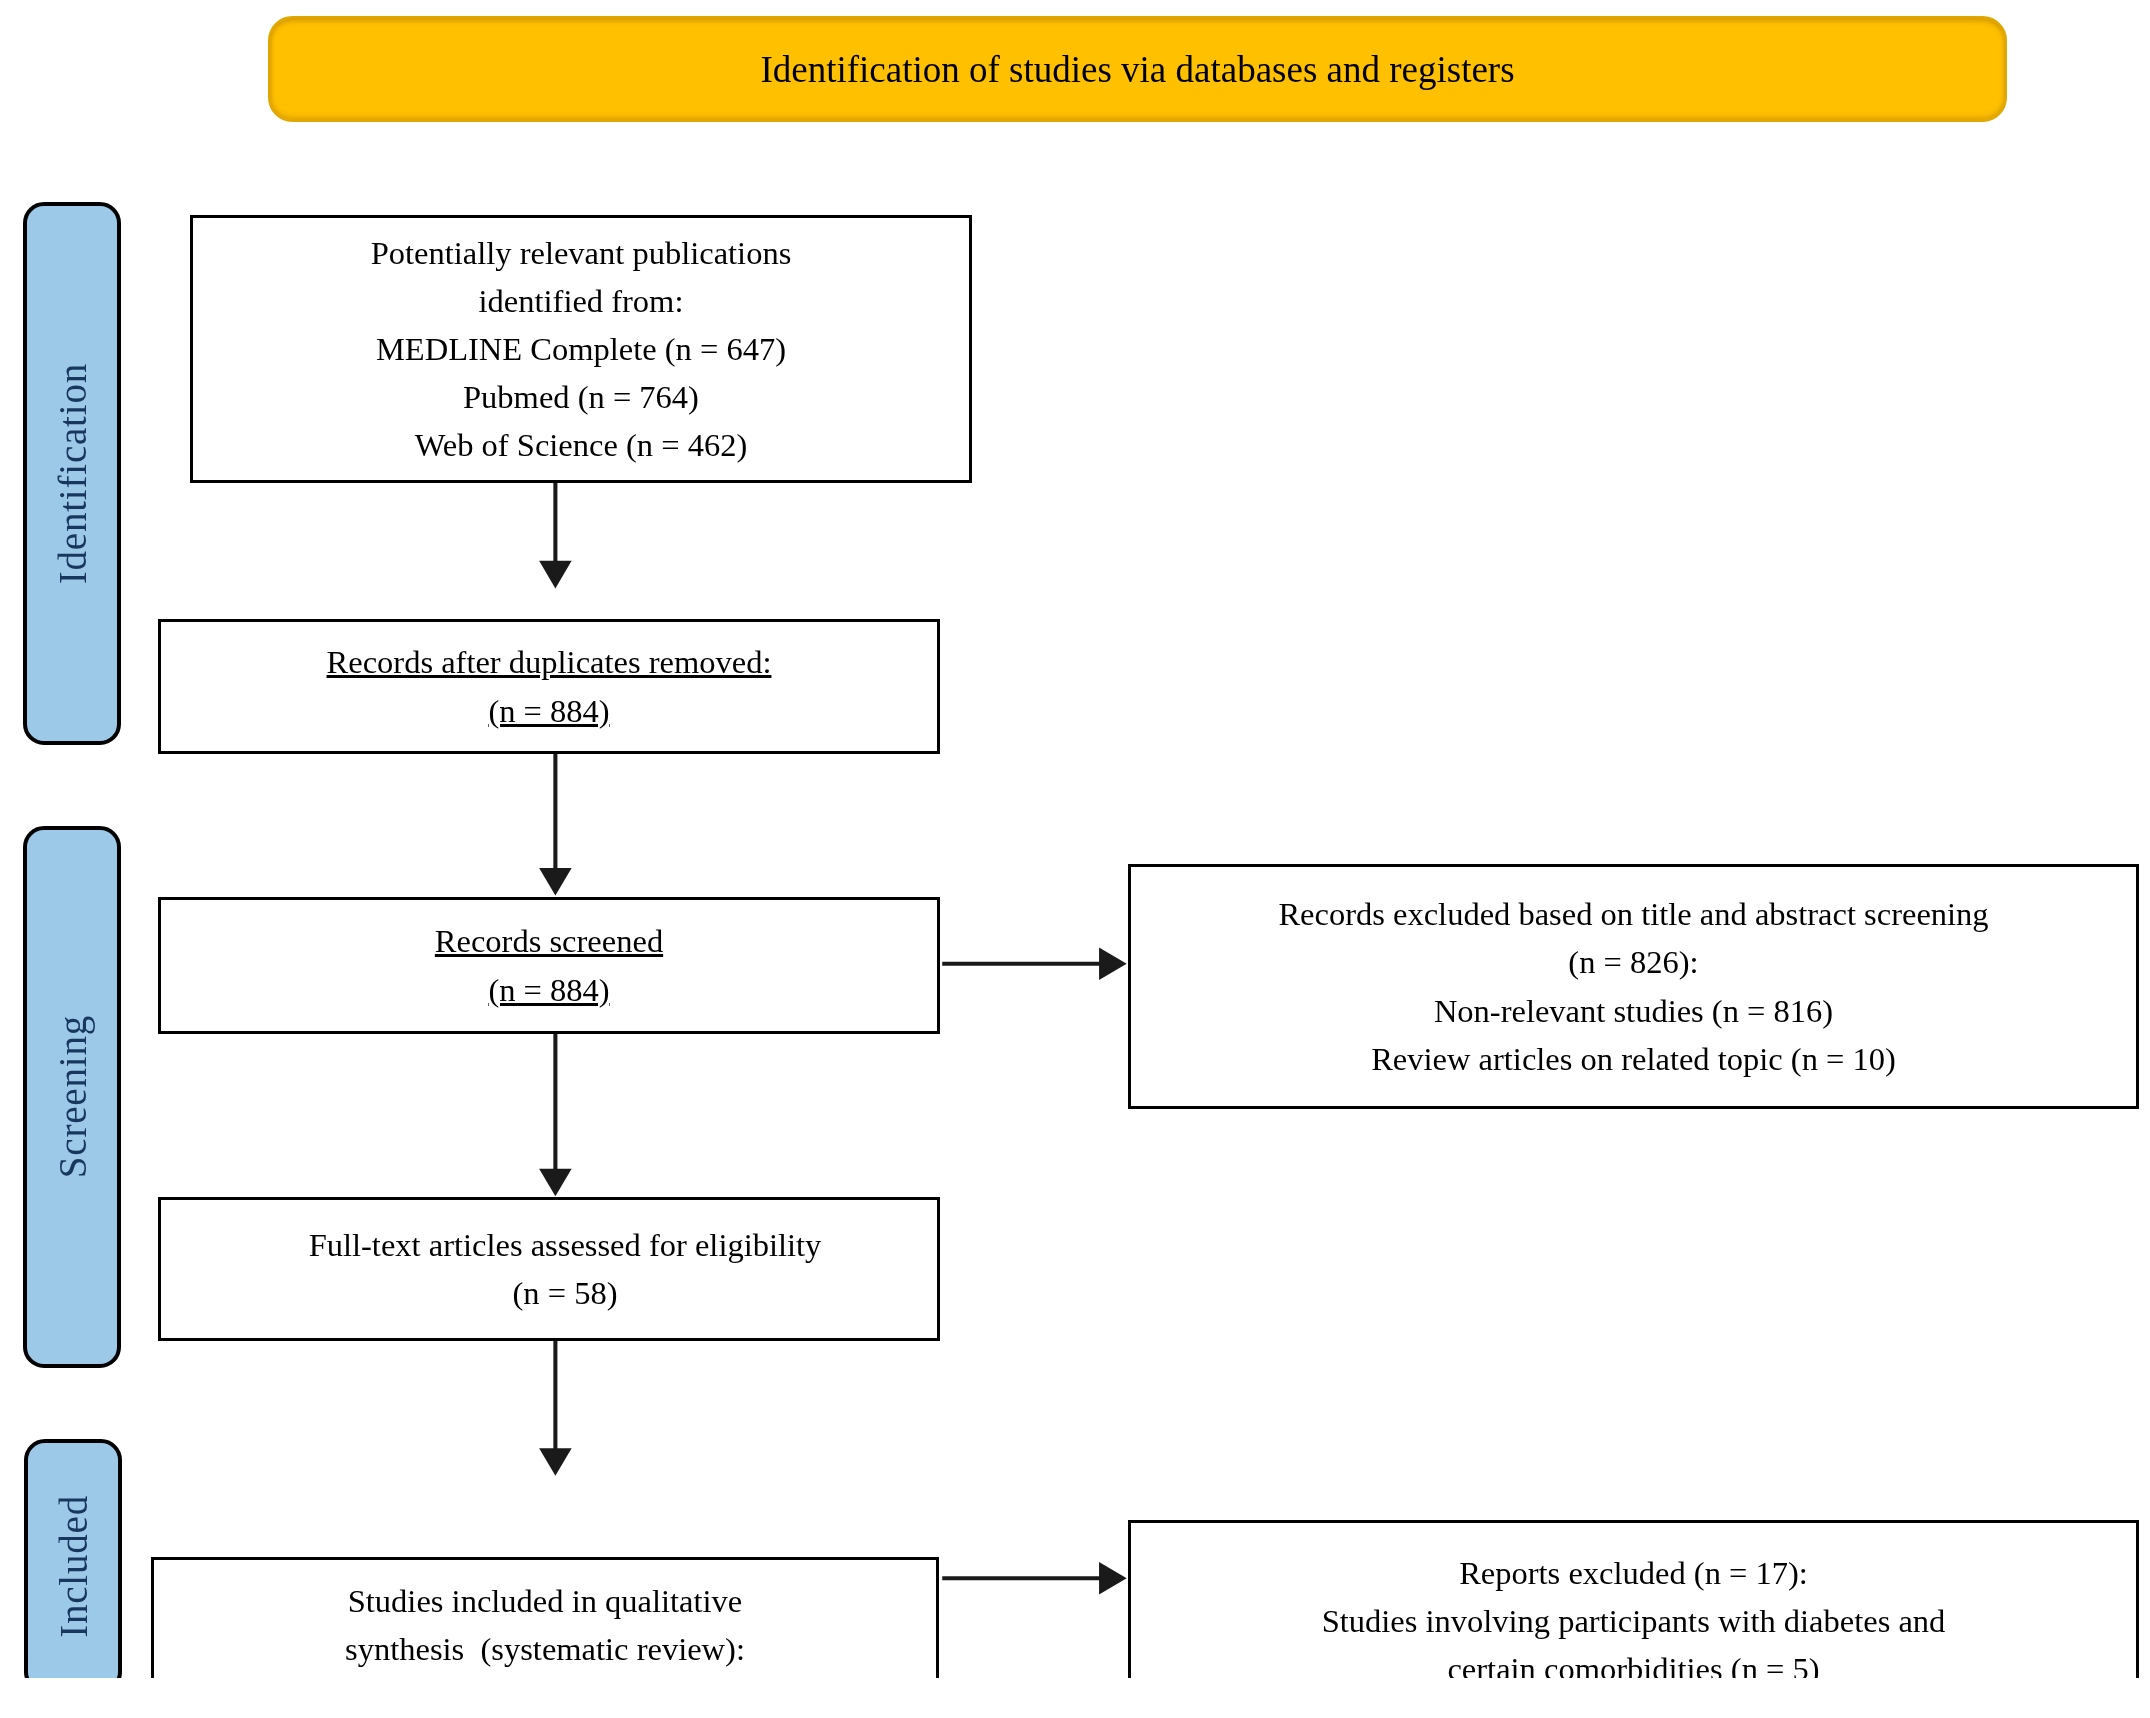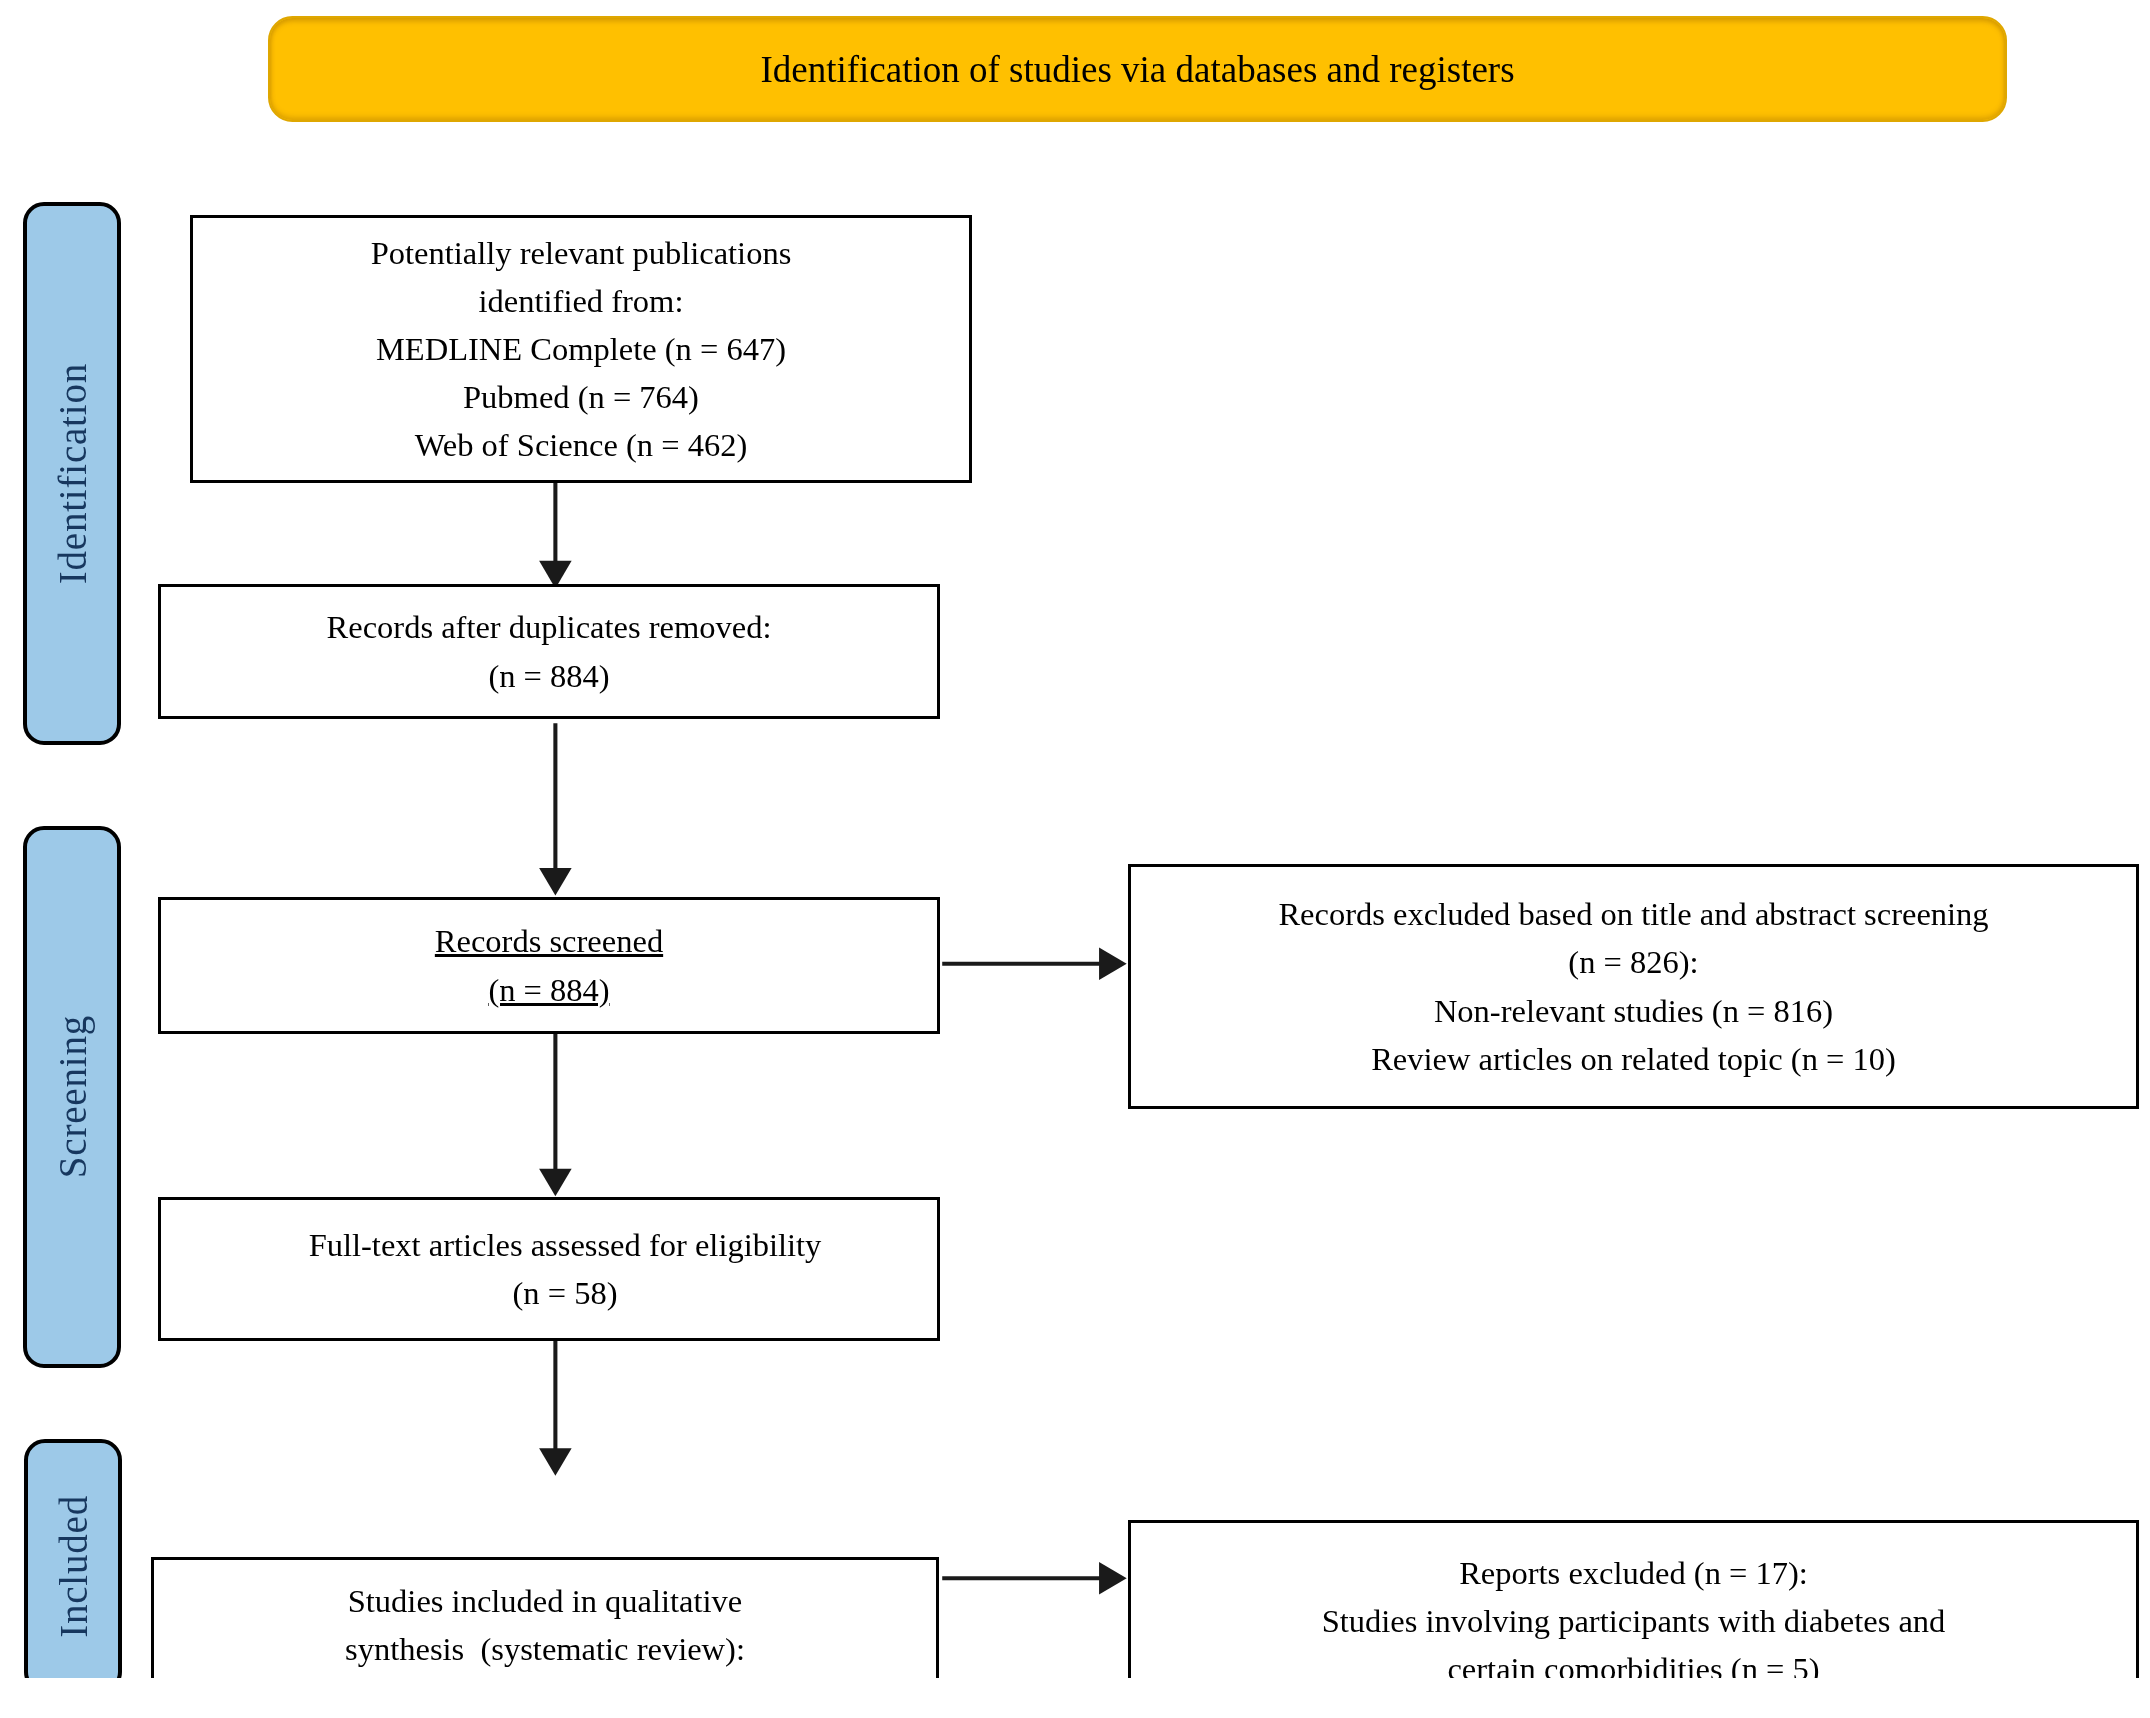--- a/index.html
+++ b/index.html
@@ -70,21 +70,21 @@
     text-align: center;
     z-index: 2;
   }
   .fbox-text {
     font-size: 32.5px;
     line-height: 1.48;
     white-space: pre-wrap;
     padding: 6.5px 14.6px;
   }
   .box-sources            { left: 158px;  top: 215px;  width: 782px;  height: 268px; margin-left: 32px; }
-  .box-duplicates         { left: 158px;  top: 584px;  width: 782px;  height: 135px; }
+  .box-duplicates         { left: 158px;  top: 619px;  width: 782px;  height: 135px; text-decoration: underline; }
   .box-screened           { left: 158px;  top: 897px; width: 782px;  height: 137px; text-decoration: underline; }
   .box-fulltext           { left: 158px;  top: 1197px; width: 782px;  height: 144px; padding-left: 32px; }
   .box-included           { left: 151px;  top: 1557px; width: 788px;  height: 184px; }
   .box-excluded-screening { left: 1128px; top: 864px; width: 1011px; height: 245px; }
   .box-excluded-reports   { left: 1128px; top: 1520px; width: 1011px; height: 250px; }
 </style>
 </head>
 <body>
 
 <div class="canvas">

